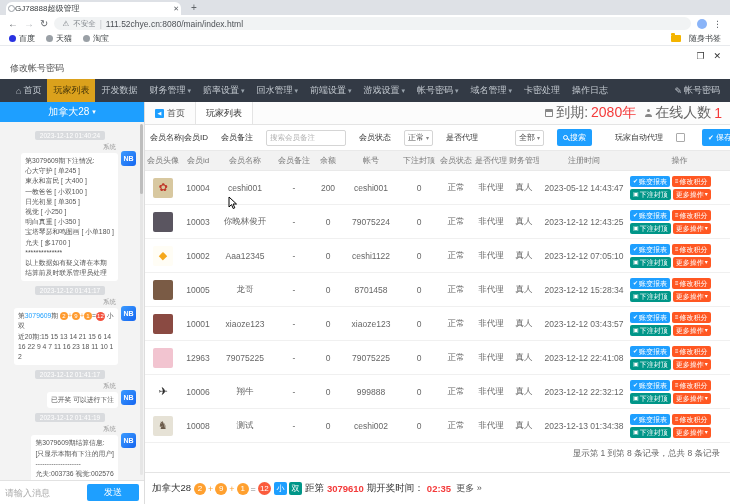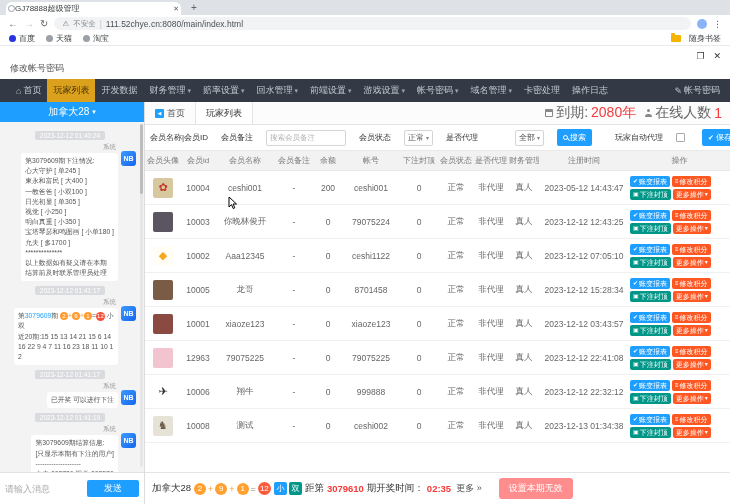--- a/index.html
+++ b/index.html
@@ -57,21 +57,21 @@
   .time-pill{margin:5px auto 3px;width:max-content;background:#d9dbde;color:#fff;font-size:6.5px;padding:1px 5px;border-radius:2px;}
   .msg{display:flex;justify-content:flex-end;gap:3px;margin:2px 0;}
   .msg-body{max-width:104px;display:flex;flex-direction:column;align-items:flex-end;}
   .sender{font-size:6.5px;color:#9a9a9a;margin:0 2px 1px 0;}
   .bubble{background:#fff;border-radius:3px;padding:3px 4px;font-size:6.8px;color:#555;line-height:1.5;text-align:left;width:100%;word-break:break-all;}
   .avatar-nb{width:15px;height:15px;background:linear-gradient(135deg,#3b9bff,#1565f0);border-radius:3px;color:#fff;font-size:7px;font-weight:bold;display:flex;align-items:center;justify-content:center;flex:none;margin-top:8px;}
   .issue-link{color:#1e9fff;}
   .num-ball{display:inline-flex;width:8px;height:8px;border-radius:50%;background:#ff9b2f;color:#fff;font-size:6px;align-items:center;justify-content:center;vertical-align:middle;}
   .num-ball.sum{background:#f4513d;width:9px;height:9px;}
   .plus{color:#ff9b2f;}
-  .chat-input{height:32px;background:#fff;border-top:1px solid #e2e2e2;display:flex;align-items:center;padding:0 5px;gap:4px;flex:none;}
+  .chat-input{height:24px;background:#fff;border-top:1px solid #e2e2e2;display:flex;align-items:center;padding:0 5px;gap:4px;flex:none;}
   .chat-input input{flex:1;border:none;outline:none;font-size:9px;color:#333;min-width:0;background:transparent;}
   .chat-input input::placeholder{color:#aaa;}
   .send-btn{width:52px;height:17px;background:#1e9fff;color:#fff;font-size:9px;border:none;border-radius:2px;display:flex;align-items:center;justify-content:center;flex:none;}
 
   
   .main{flex:1;display:flex;flex-direction:column;background:#fff;min-width:0;}
   .tabstrip{height:23px;border-bottom:1px solid #e4e4e4;display:flex;align-items:stretch;position:relative;background:#fcfcfc;flex:none;}
   .mtab{display:flex;align-items:center;padding:0 10px;font-size:9px;color:#555;gap:3px;}
   .mtab.active{background:#fff;border-left:1px solid #e4e4e4;border-right:1px solid #e4e4e4;color:#333;}
   .collapse-badge{width:9px;height:9px;background:#1e9fff;color:#fff;font-size:5px;border-radius:1px;display:flex;align-items:center;justify-content:center;}
@@ -668,20 +668,21 @@
                     <span>更多操作</span>
                     <span class="ic">▾</span>
                   </button>
                 </div>
               </div>
             </td>
           </tr>
         </tbody>
     </table>
 
+    <div class="table-footer">显示第 1 到第 8 条记录，总共 8 条记录</div>
 
     <div class="bottom-bar">
       <span>加拿大28</span>
       <span id="draw-balls" style="display:inline-flex;align-items:center;gap:2px;">
           <span class="ball">2</span>
           <span class="bplus">+</span>
           <span class="ball">9</span>
           <span class="bplus">+</span>
           <span class="ball">1</span>
           <span class="beq">=</span>
@@ -689,20 +690,19 @@
         </span>
       <span id="draw-badges" style="display:inline-flex;gap:2px;">
           <span class="badge" style="background: rgb(30, 159, 255);">小</span>
           <span class="badge" style="background: rgb(0, 150, 136);">双</span>
         </span>
       <span>距第</span>
         <span class="bold-red">3079610</span>
         <span>期开奖时间：</span>
       <span class="bold-red">02:35</span>
       <span class="more"><span>更多</span> <span>»</span></span>
-      <button class="btn-invalid">设置本期无效</button>
     </div>
   </div>
 </div>
 
 <svg class="cursor" width="10" height="14" viewBox="0 0 10 14">
   <polygon points="1,1 1,11 3.5,8.6 5.2,12.5 6.8,11.8 5.1,8 8.5,8" fill="#fff" stroke="#000" stroke-width="1"></polygon>
 </svg>
 
 </body></html>

